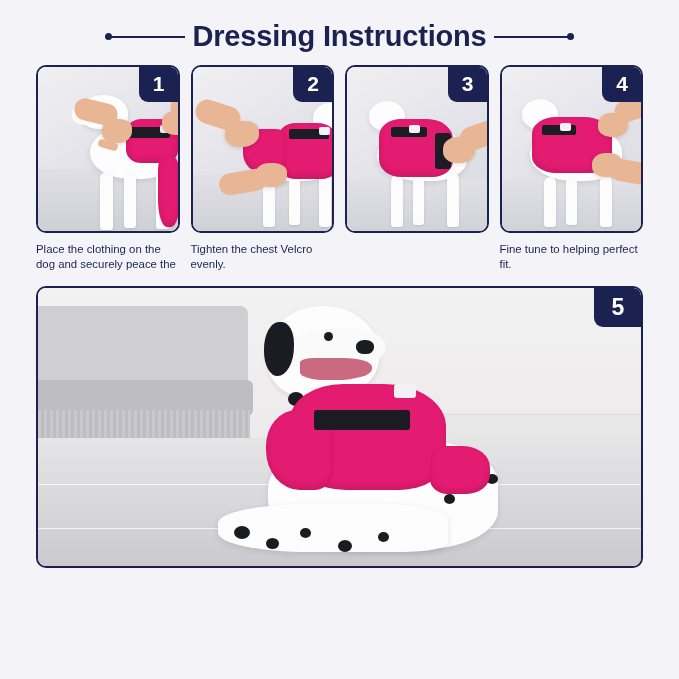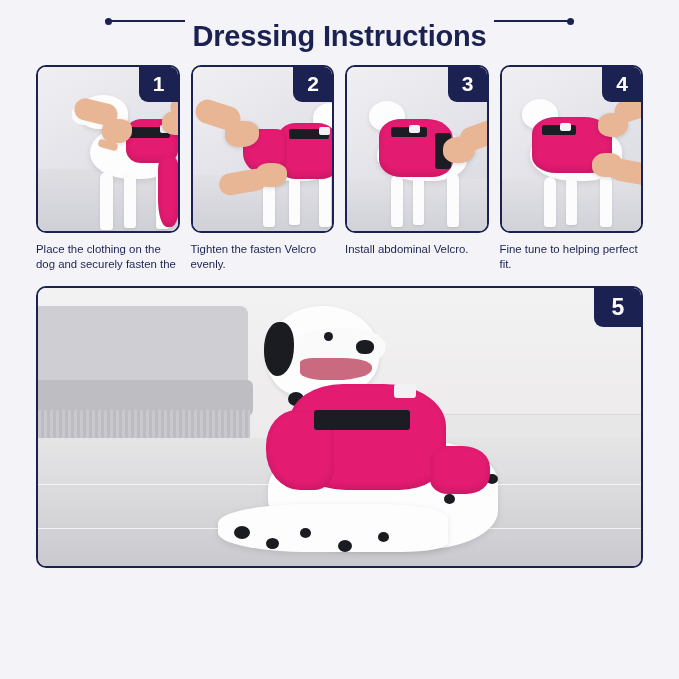--- a/index.html
+++ b/index.html
@@ -19,21 +19,21 @@
     position: relative;
     width: 679px;
     height: 679px;
     background: #f4f4f8;
     padding: 0 36px;
   }
 
   
   .header {
     display: flex;
-    align-items: flex-start;
+    align-items: center;
     justify-content: center;
     gap: 8px;
     padding-top: 20px;
     padding-bottom: 12px;
   }
   .header .rule {
     flex: 1 1 auto;
     height: 2px;
     background: #1b2150;
     position: relative;
@@ -262,21 +262,21 @@
           <div class="vest-tag" style="left:122px; top:58px; width:12px; height:8px;"></div>
 
           <div class="hand" style="left:64px; top:52px; width:30px; height:24px;"></div>
           <div class="arm" style="left:36px; top:34px; width:44px; height:22px; transform:rotate(14deg);"></div>
           <div class="hand" style="left:124px; top:44px; width:30px; height:24px;"></div>
           <div class="arm" style="left:132px; top:26px; width:44px; height:22px; transform:rotate(-16deg);"></div>
           <div class="finger" style="left:60px; top:74px; width:20px; height:8px; transform:rotate(16deg);"></div>
         </div>
         <div class="badge">1</div>
       </div>
-      <div class="caption">Place the clothing on the dog and securely fasten the</div>
+      <div class="caption">Place the clothing on the dog and securely peace the</div>
     </div>
 
     <div class="step">
       <div class="photo">
         <div class="scene">
           <div class="bg-soft"></div>
           <div class="floor" style="height:34%; background:linear-gradient(180deg,#e0e0e5 0%,#d0d1d7 100%);"></div>
           <div class="dog-body" style="left:56px; top:64px; width:88px; height:50px;"></div>
           <div class="dog-head" style="left:120px; top:36px; width:34px; height:30px;"></div>
           <div class="dog-leg" style="left:70px; top:108px; width:12px; height:52px;"></div>
@@ -286,21 +286,21 @@
           <div class="vest" style="left:50px; top:62px; width:44px; height:44px; border-radius:40% 25% 30% 45%;"></div>
           <div class="vest-strap" style="left:96px; top:62px; width:40px; height:10px;"></div>
           <div class="vest-tag" style="left:126px; top:60px; width:11px; height:8px;"></div>
           <div class="hand" style="left:32px; top:54px; width:34px; height:26px;"></div>
           <div class="arm" style="left:2px; top:36px; width:46px; height:24px; transform:rotate(18deg);"></div>
           <div class="hand" style="left:62px; top:96px; width:32px; height:24px;"></div>
           <div class="arm" style="left:26px; top:104px; width:48px; height:22px; transform:rotate(-10deg);"></div>
         </div>
         <div class="badge">2</div>
       </div>
-      <div class="caption">Tighten the fasten Velcro evenly.</div>
+      <div class="caption">Tighten the chest Velcro evenly.</div>
     </div>
 
     <div class="step">
       <div class="photo">
         <div class="scene">
           <div class="bg-soft"></div>
           <div class="floor" style="height:32%; background:linear-gradient(180deg,#e1e1e6 0%,#d1d2d8 100%);"></div>
           <div class="dog-body" style="left:30px; top:62px; width:90px; height:52px;"></div>
           <div class="dog-head" style="left:22px; top:34px; width:36px; height:30px;"></div>
           <div class="dog-leg" style="left:44px; top:108px; width:12px; height:52px;"></div>
@@ -308,21 +308,20 @@
           <div class="dog-leg" style="left:100px; top:106px; width:12px; height:54px;"></div>
           <div class="vest" style="left:32px; top:52px; width:74px; height:58px;"></div>
           <div class="vest-strap" style="left:44px; top:60px; width:36px; height:10px;"></div>
           <div class="vest-tag" style="left:62px; top:58px; width:11px; height:8px;"></div>
           <div class="vest-strap" style="left:88px; top:66px; width:16px; height:36px; border-radius:3px;"></div>
           <div class="hand" style="left:96px; top:70px; width:32px; height:26px;"></div>
           <div class="arm" style="left:112px; top:56px; width:46px; height:24px; transform:rotate(-20deg);"></div>
         </div>
         <div class="badge">3</div>
       </div>
-      <div class="caption">Install abdominal Velcro.</div>
     </div>
 
     <div class="step">
       <div class="photo">
         <div class="scene">
           <div class="bg-soft"></div>
           <div class="floor" style="height:32%; background:linear-gradient(180deg,#e1e1e6 0%,#d1d2d8 100%);"></div>
           <div class="dog-body" style="left:28px; top:60px; width:92px; height:54px;"></div>
           <div class="dog-head" style="left:20px; top:32px; width:36px; height:30px;"></div>
           <div class="dog-leg" style="left:42px; top:110px; width:12px; height:50px;"></div>

